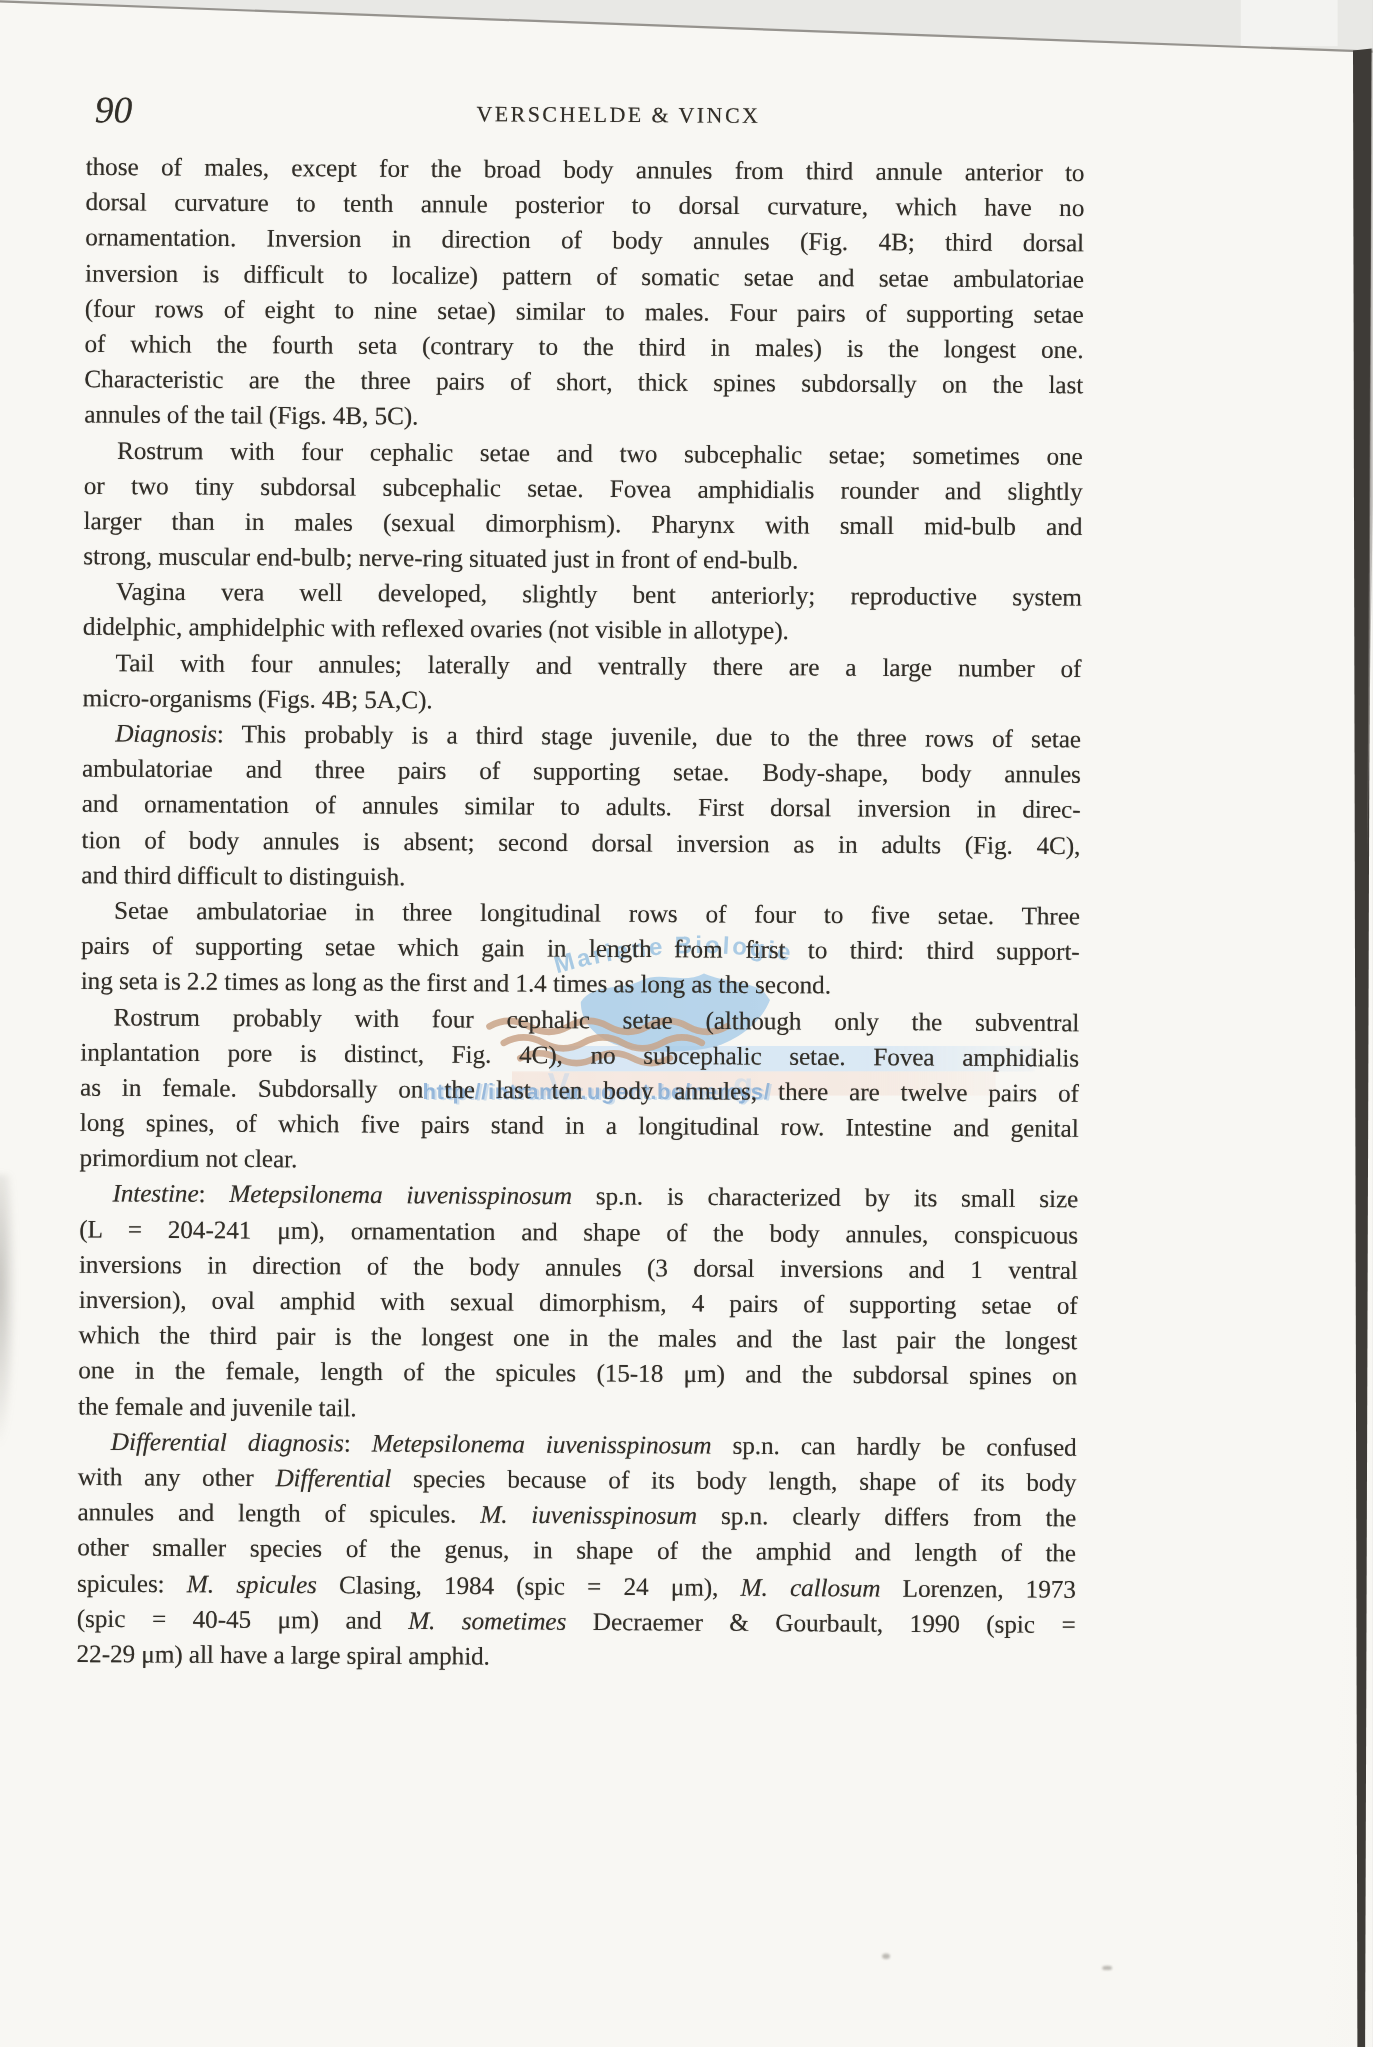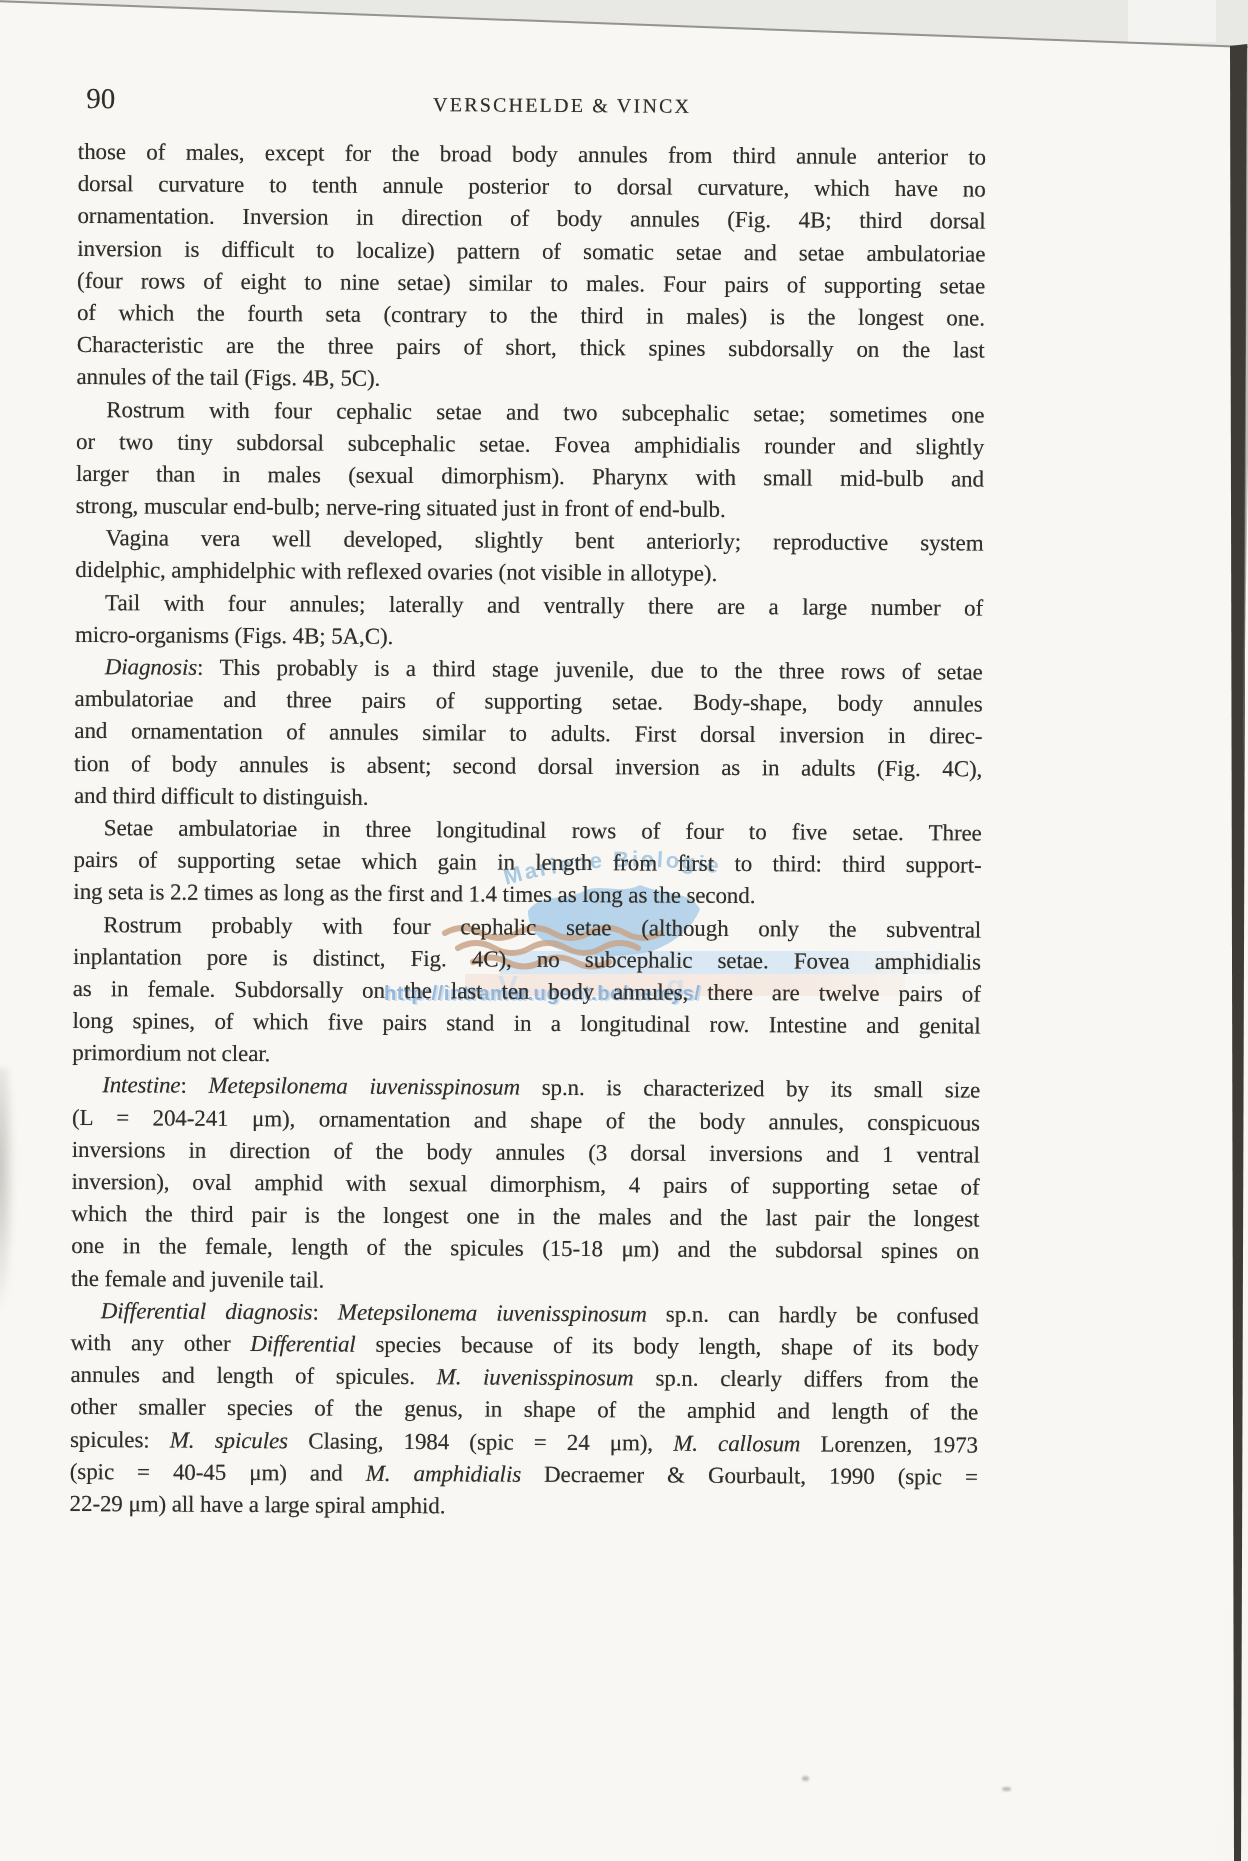--- a/index.html
+++ b/index.html
@@ -18,21 +18,21 @@
   .s2{left:1002px;top:1787px;width:9px;height:4px;}
   
   .wm{position:absolute;left:370px;top:845px;z-index:3;}
   .wm-url{position:absolute;left:384px;top:982px;z-index:4;
           font-family:"Liberation Sans",sans-serif;font-weight:bold;font-size:20px;letter-spacing:.6px;
           color:rgba(126,168,212,.78);text-shadow:2px 1px 0 rgba(173,202,230,.55);}
   
   .text-layer{position:absolute;left:78px;top:136px;width:908px;z-index:5;
               transform:rotate(0.35deg);transform-origin:0 0;color:#322f29;
               text-shadow:0 0 .7px rgba(55,49,40,.55);}
-  .pageno{position:absolute;left:8px;top:-54px;font-size:29px;}
+  .pageno{position:absolute;left:8px;top:-54px;font-size:34px;font-style:italic;}
   .runhead{position:absolute;left:30px;top:-45px;width:908px;text-align:center;
            font-size:20px;letter-spacing:2.2px;}
   .body-col{font-size:23px;line-height:32.2px;letter-spacing:-0.1px;}
   .para{margin:0;}
   .line{height:32.2px;text-align:justify;text-align-last:justify;}
   .line.last{text-align-last:left;}
   .line.indent{text-indent:30px;}
   
   .edge{position:absolute;left:0;top:0;z-index:6;filter:blur(.5px);}
 </style>
@@ -130,21 +130,21 @@
           <div class="line">which the third pair is the longest one in the males and the last pair the longest</div>
           <div class="line">one in the female, length of the spicules (15-18 μm) and the subdorsal spines on</div>
           <div class="line last">the female and juvenile tail.</div>
         </div>
         <div class="para">
           <div class="line indent"><i>Differential diagnosis</i>: <i>Metepsilonema iuvenisspinosum</i> sp.n. can hardly be confused</div>
           <div class="line">with any other <i>Differential</i> species because of its body length, shape of its body</div>
           <div class="line">annules and length of spicules. <i>M. iuvenisspinosum</i> sp.n. clearly differs from the</div>
           <div class="line">other smaller species of the genus, in shape of the amphid and length of the</div>
           <div class="line">spicules: <i>M. spicules</i> Clasing, 1984 (spic = 24 μm), <i>M. callosum</i> Lorenzen, 1973</div>
-          <div class="line">(spic = 40-45 μm) and <i>M. amphidialis</i> Decraemer &amp; Gourbault, 1990 (spic =</div>
+          <div class="line">(spic = 40-45 μm) and <i>M. sometimes</i> Decraemer &amp; Gourbault, 1990 (spic =</div>
           <div class="line last">22-29 μm) all have a large spiral amphid.</div>
         </div>
       </div>
   </div>
 
   <svg class="edge" width="1248" height="1861" viewBox="0 0 1248 1861">
     <polygon points="1230,46 1247,44 1241,1861 1234,1861" fill="#3e3b37"></polygon>
     <polygon points="1247,44 1248,44 1248,460 1243,780" fill="#8f8c88" opacity="0.55"></polygon>
   </svg>
 

